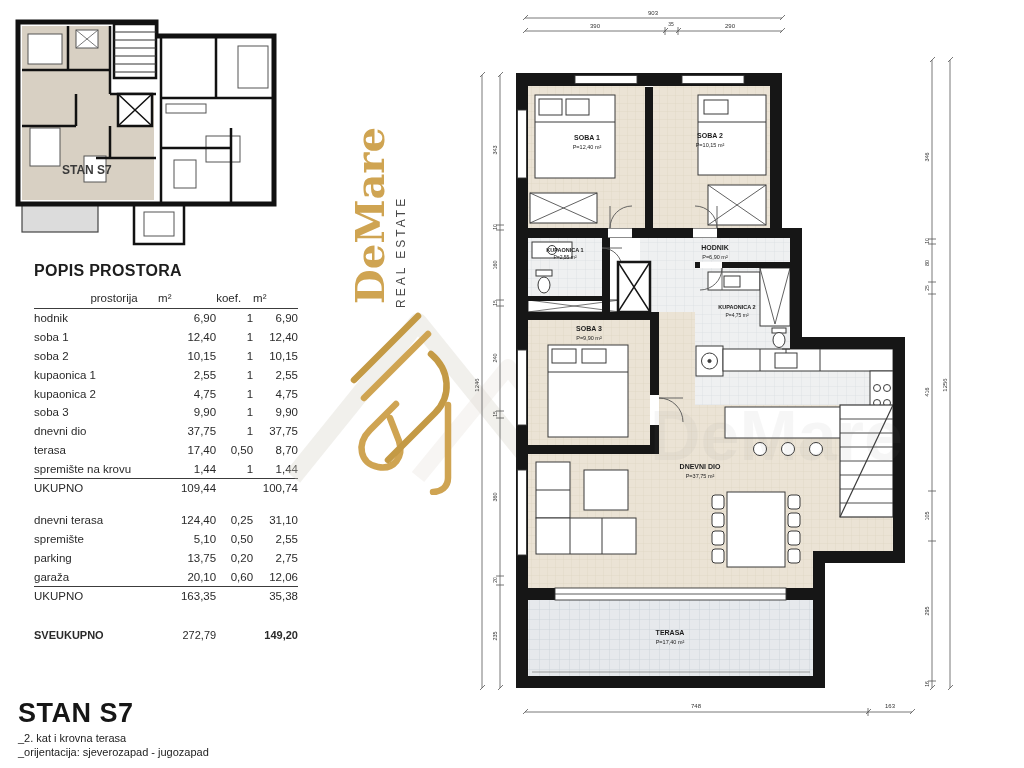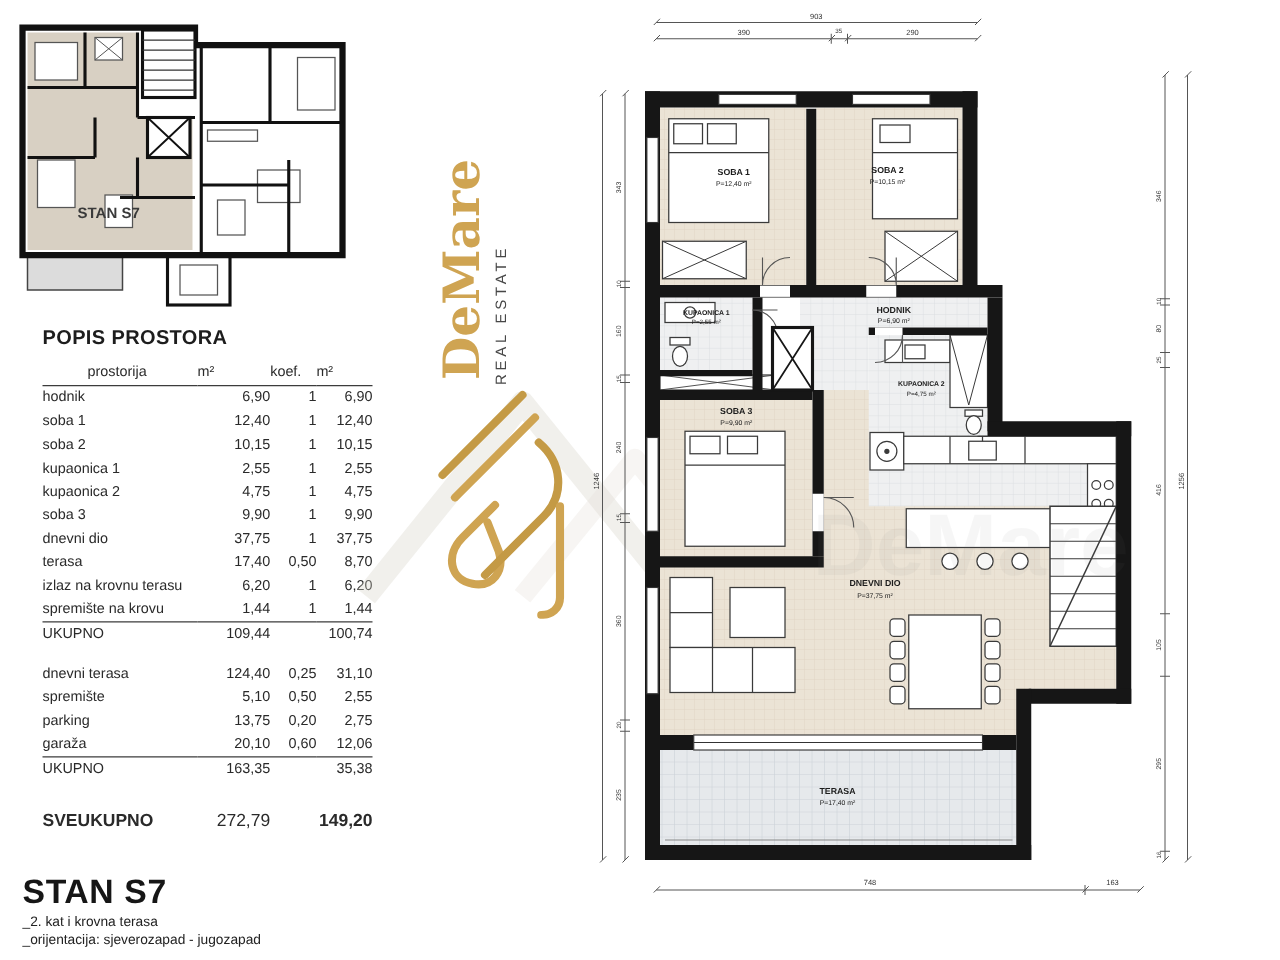--- a/index.html
+++ b/index.html
@@ -7,30 +7,30 @@
        font-family:"Liberation Sans",sans-serif;color:#222;}
 
   
   #overview-plan{position:absolute;left:6px;top:8px;}
 
   
   #table-panel{position:absolute;left:34px;top:262px;width:264px;}
   #table-title{font-size:16px;font-weight:bold;margin:0 0 10px 0;color:#1d1d1d;letter-spacing:.3px;}
   #area-table{border-collapse:collapse;width:100%;font-size:11.5px;color:#2a2a2a;}
   #area-table th{font-weight:normal;text-align:left;padding:2px 0 4px 0;border-bottom:1.2px solid #3c3c3c;}
-  #area-table th:first-child{text-align:left;padding-left:36px;}
+  #area-table th:first-child{text-align:center;padding-left:36px;}
   #area-table td{text-align:right;padding:3.4px 0;}
   #area-table td:first-child{text-align:left;}
   #area-table col.c1{width:47%}#area-table col.c2{width:22%}
   #area-table col.c3{width:14%}#area-table col.c4{width:17%}
   #area-table tr.subtotal td{border-top:1.2px solid #3c3c3c;}
   #area-table tr.subtotal td:last-child{font-weight:normal;}
   #area-table tr.spacer td{padding:0;height:13px;}
   #area-table tr.spacer-lg td{padding:0;height:19px;}
-  #area-table tr.grand td{font-size:14px;padding-top:4px;}
+  #area-table tr.grand td{font-size:11px;padding-top:4px;}
   #area-table tr.grand td:first-child,#area-table tr.grand td:last-child{font-weight:bold;}
 
   
   #title-block{position:absolute;left:18px;top:698px;}
   #unit-title{font-size:27px;font-weight:bold;margin:0;color:#161616;letter-spacing:.5px;}
   .unit-sub{font-size:11px;margin:2.5px 0 0 0;color:#222;}
 
   
   #logo{position:absolute;left:338px;top:148px;width:122px;height:345px;}
   #logo-name{position:absolute;left:12px;top:6px;height:150px;writing-mode:vertical-rl;
@@ -144,26 +144,20 @@
           <td>dnevni dio</td>
           <td>37,75</td>
           <td>1</td>
           <td>37,75</td>
         </tr>
         <tr>
           <td>terasa</td>
           <td>17,40</td>
           <td>0,50</td>
           <td>8,70</td>
-        </tr>
-        <tr>
-          <td>izlaz na krovnu terasu</td>
-          <td>6,20</td>
-          <td>1</td>
-          <td>6,20</td>
         </tr>
         <tr>
           <td>spremište na krovu</td>
           <td>1,44</td>
           <td>1</td>
           <td>1,44</td>
         </tr>
         <tr class="subtotal">
           <td>UKUPNO</td>
           <td>109,44</td>

